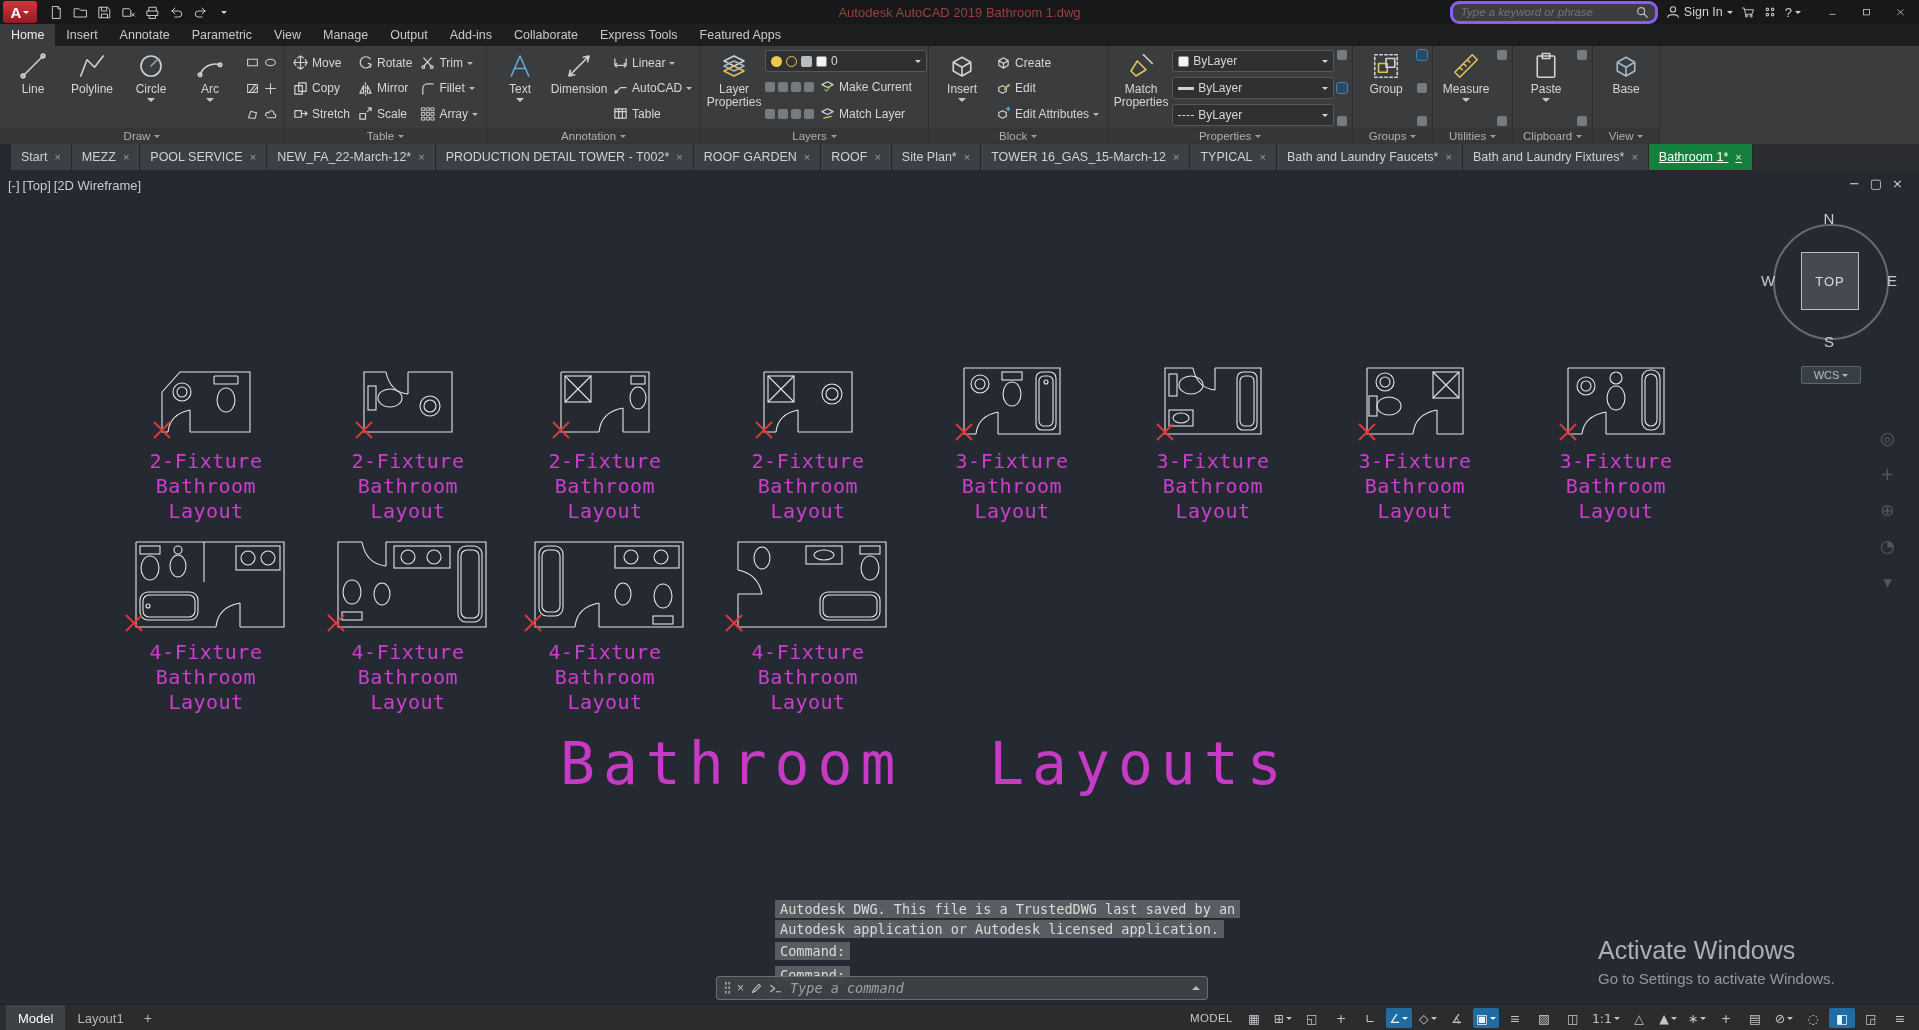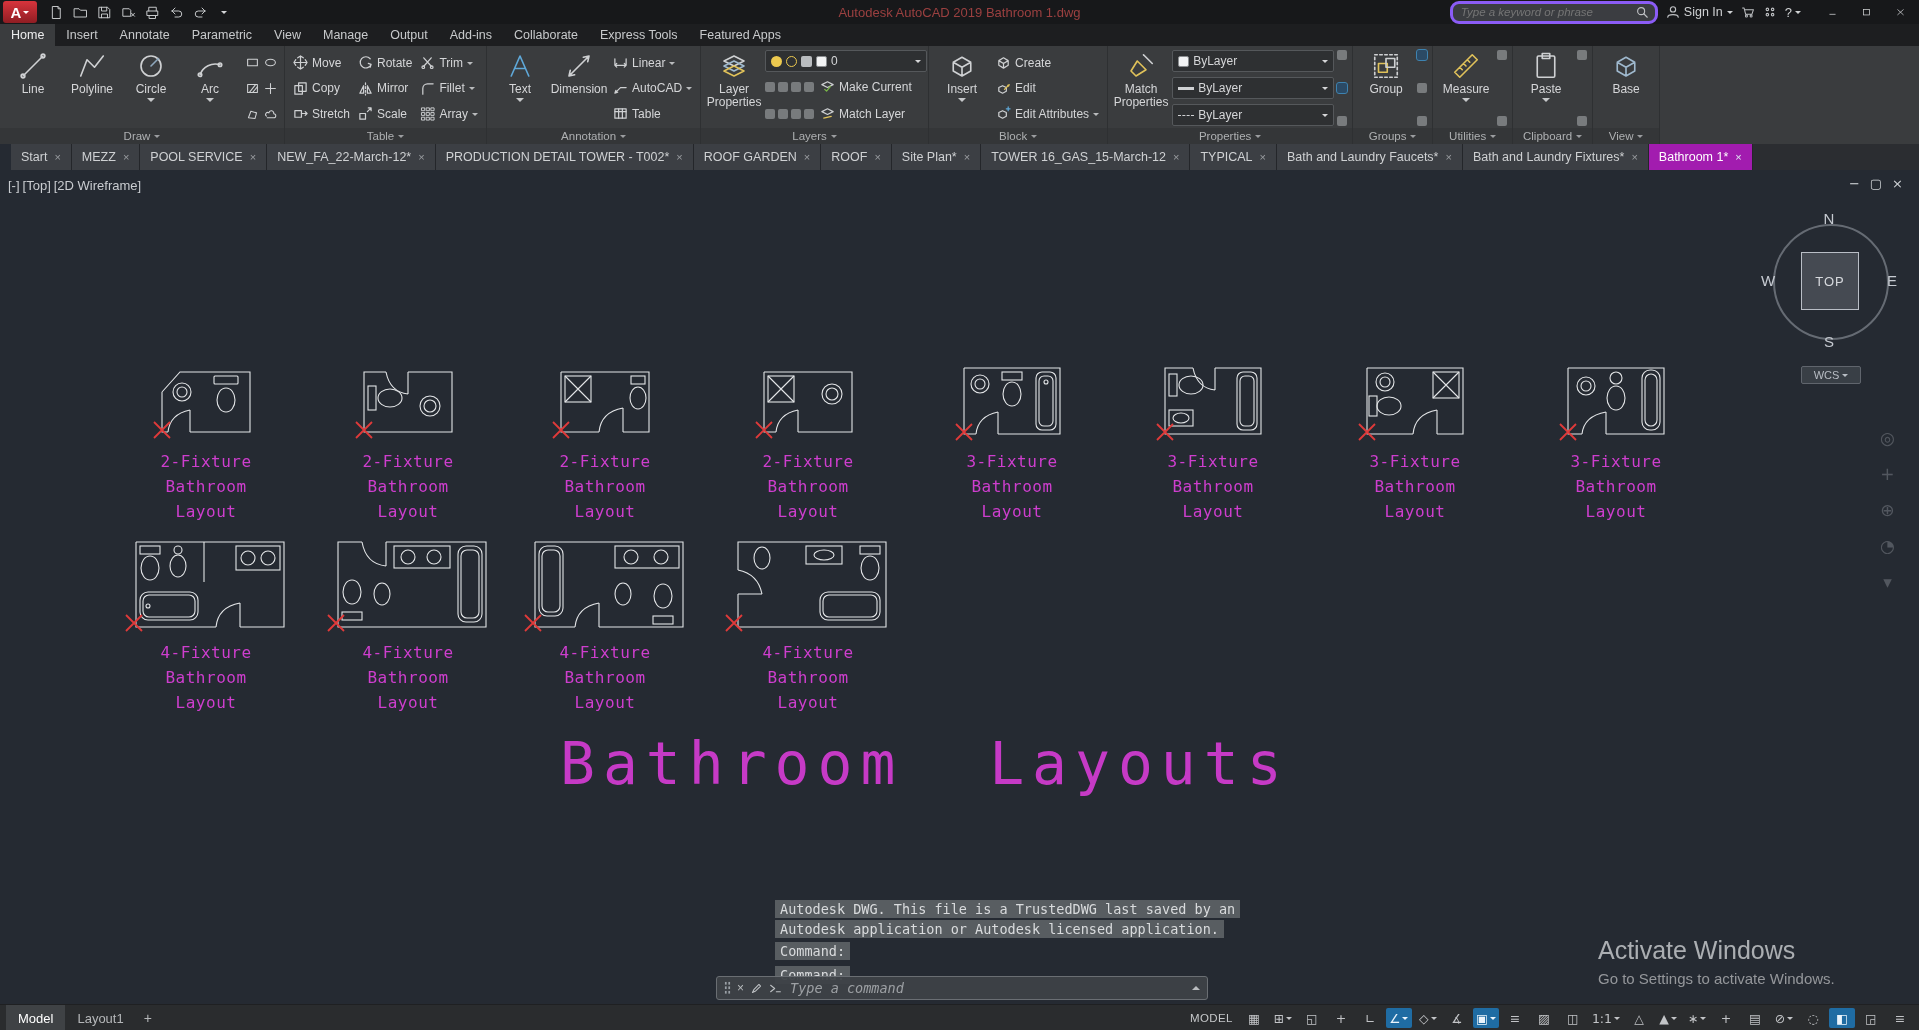--- a/index.html
+++ b/index.html
@@ -74,21 +74,21 @@
   .selbox{background:#264f73;outline:1px solid #3f9bd8;border-radius:2px;}
   .lw-line{width:16px;height:3px;background:#cfd1d3;flex:none;}
   .lt-line{width:16px;height:0;border-top:1.5px dashed #cfd1d3;flex:none;}
   .panel-fill{flex:1;}
 
   
   .ftabs{position:absolute;left:11px;top:144px;width:100%;height:26px;background:#2b2d31;
          display:flex;align-items:stretch;z-index:20;overflow:hidden;text-align:right;}
   .ftab{display:flex;align-items:center;gap:7px;padding:0 10px;background:#3c3f44;
         border-right:1px solid #24262a;font-size:12.5px;color:#cfd1d3;white-space:nowrap;}
-  .ftab.active{background:#a21caf;color:#ffffff;}
+  .ftab.active{background:#15803d;color:#ffffff;text-decoration:underline;}
   .ft-close{font-size:11px;color:#9a9da1;}
   .ftab.active .ft-close{color:#dfe9f2;}
 
   
   .canvas{position:absolute;left:0;top:170px;width:1919px;height:834px;background:#252a32;overflow:hidden;}
   .vp-label{position:absolute;left:8px;top:8px;display:flex;gap:3px;font-size:13px;color:#c9ccd0;}
   .vp-buttons{position:absolute;right:16px;top:6px;display:flex;gap:10px;font-size:13px;color:#ced1d5;}
   .viewcube{position:absolute;left:1759px;top:40px;width:140px;height:140px;}
   .vc-ring{position:absolute;left:14px;top:14px;width:112px;height:112px;border-radius:50%;
            border:2px solid rgba(155,161,169,.55);}
@@ -103,21 +103,21 @@
   .wcs{position:absolute;left:1801px;top:196px;width:58px;height:16px;background:rgba(60,65,72,.9);
        border:1px solid #60656d;border-radius:2px;display:flex;align-items:center;justify-content:center;
        gap:3px;font-size:11px;color:#b8bdc4;}
   .navbar{position:absolute;left:1880px;top:258px;display:flex;flex-direction:column;gap:16px;
           font-size:17px;color:rgba(200,205,212,.28);text-align:center;}
 
   .fig{position:absolute;text-align:center;}
   .fig svg{display:block;margin:0 auto;}
   .fig path,.fig rect,.fig circle,.fig ellipse{stroke:#e3e5e7;fill:none;stroke-width:1.1;}
   .fig .rx{stroke:#e03a3a;stroke-width:1.8;}
-  .flabel{margin-top:3px;font-family:"DejaVu Sans Mono",monospace;font-size:16px;line-height:25px;
+  .flabel{margin-top:3px;font-family:"DejaVu Sans Mono",monospace;font-size:20px;line-height:25px;
           color:#ce3ece;white-space:pre-line;letter-spacing:.5px;}
   .big-title{position:absolute;left:560px;top:560px;font-family:"DejaVu Sans Mono",monospace;
              font-size:58px;letter-spacing:8px;color:#c63ac6;white-space:pre;font-weight:normal;}
 
   .cmd-history{position:absolute;left:775px;top:730px;display:flex;flex-direction:column;align-items:flex-start;}
   .chip{display:inline-block;background:rgba(96,100,104,.88);color:#d9dbdd;
         font-family:"DejaVu Sans Mono",monospace;font-size:13.5px;padding:1px 5px;margin-bottom:2px;}
   .cmd-prompts{position:absolute;left:775px;top:772px;display:flex;flex-direction:column;gap:4px;align-items:flex-start;}
   .cmdbar{position:absolute;left:716px;top:806px;width:492px;height:24px;box-sizing:border-box;
           display:flex;align-items:center;gap:6px;background:rgba(62,66,70,.94);

